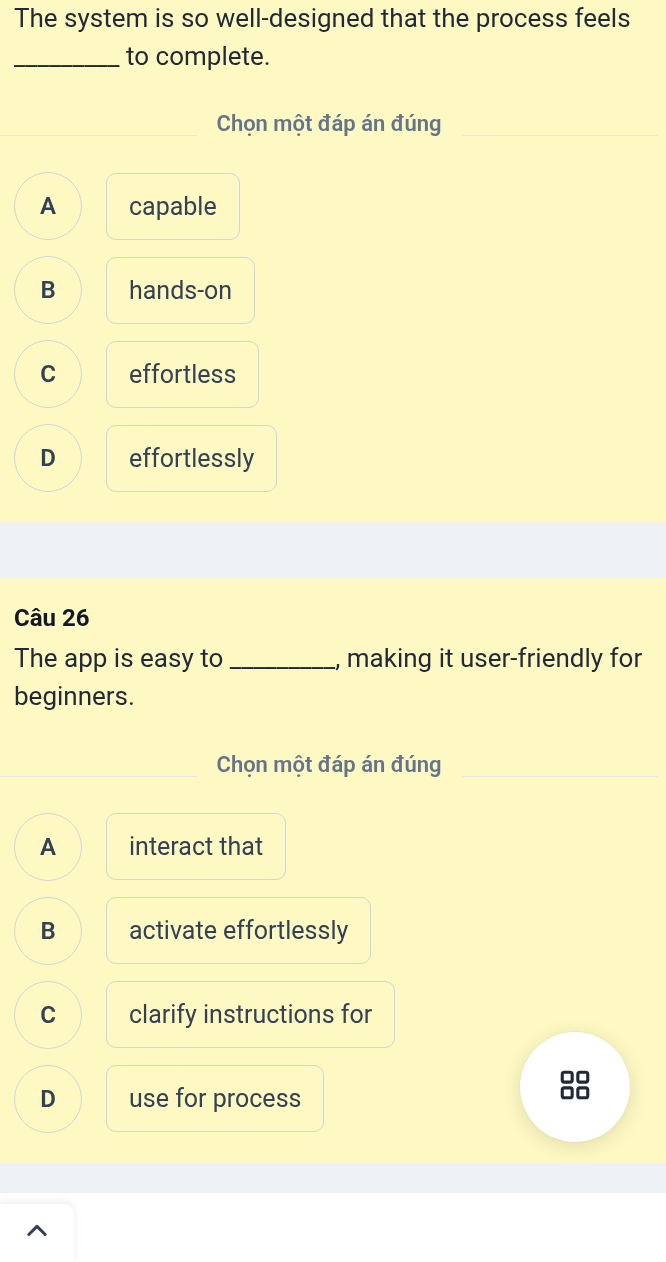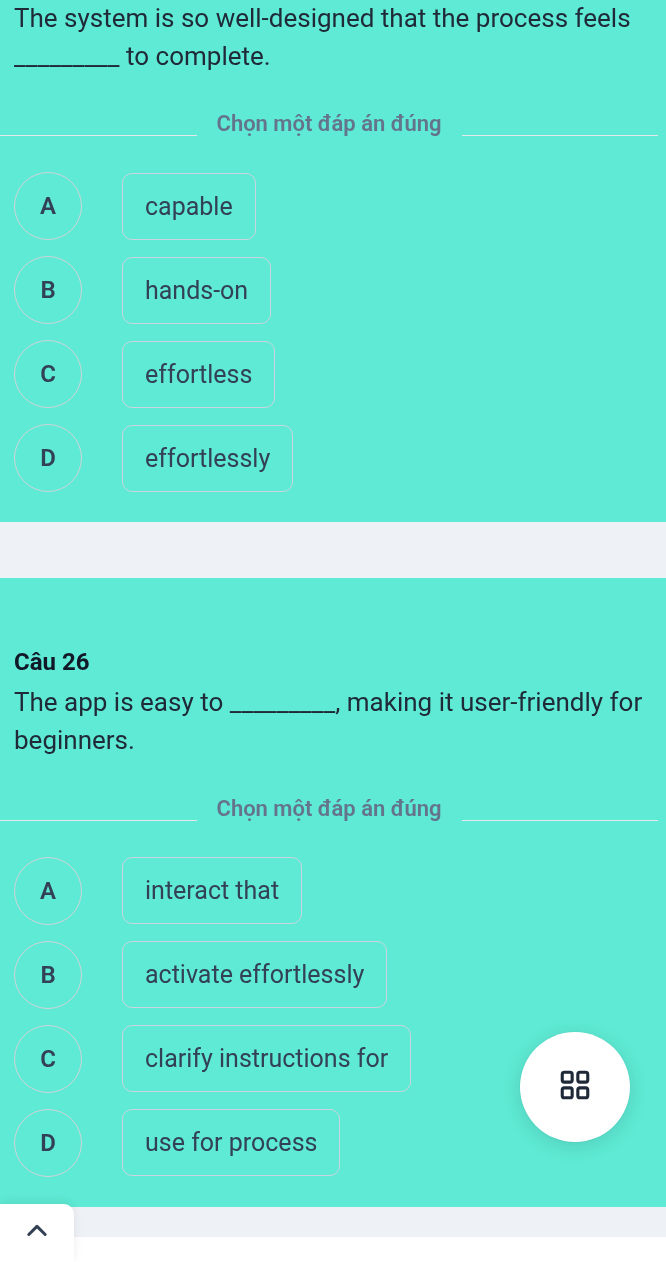--- a/index.html
+++ b/index.html
@@ -3,32 +3,31 @@
 <meta charset="utf-8">
 <style>
   * { box-sizing: border-box; margin: 0; padding: 0; }
   html, body {
     width: 666px;
     font-family: -apple-system, BlinkMacSystemFont, "Segoe UI", Roboto, Arial, sans-serif;
     color: #1f2937;
     background: #ffffff;
   }
   .question-block {
-    background: #5eead4;
+    background: #fef9c3;
     padding: 0 22px 30px 14px;
   }
   .question-block.first {
     padding-top: 0;
   }
   .question-title {
     font-size: 24px;
     font-weight: 700;
     color: #111827;
     margin-bottom: 8px;
-    margin-top: 44px;
   }
   .question-text {
     font-size: 26px;
     font-weight: 400;
     color: #1f2937;
     line-height: 1.45;
   }
   .instruction-row {
     display: flex;
     align-items: flex-end;
@@ -70,21 +69,20 @@
     color: #334155;
     flex-shrink: 0;
   }
   .option-text {
     border: 1px solid #cbd5e1;
     border-radius: 10px;
     padding: 18px 22px;
     font-size: 25px;
     color: #334155;
     white-space: nowrap;
-    margin-left: 16px;
   }
   .gap {
     height: 56px;
     background: #eef2f6;
   }
   .fab {
     position: fixed;
     width: 110px;
     height: 110px;
     border-radius: 50%;

